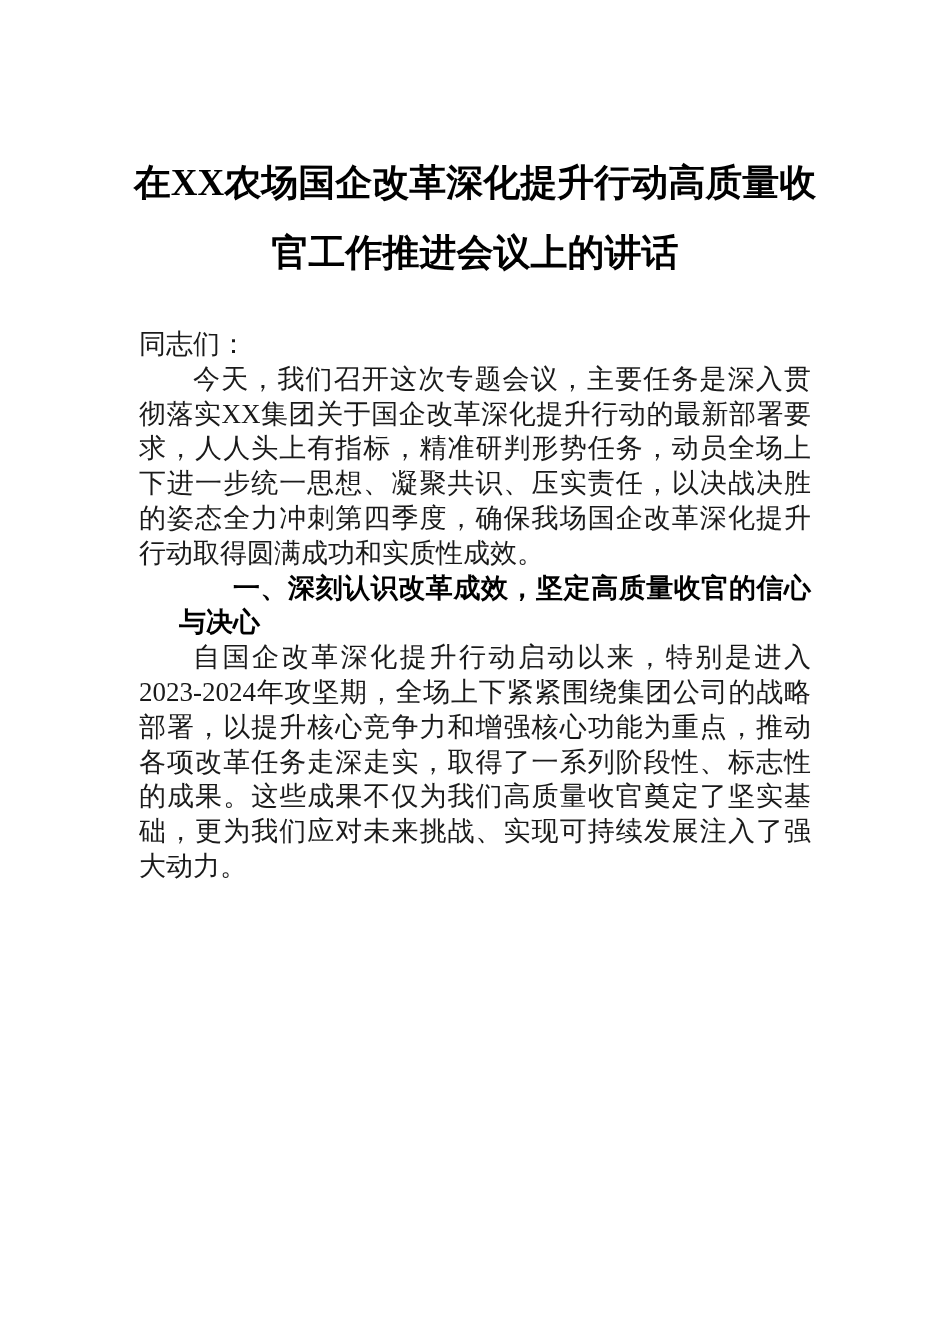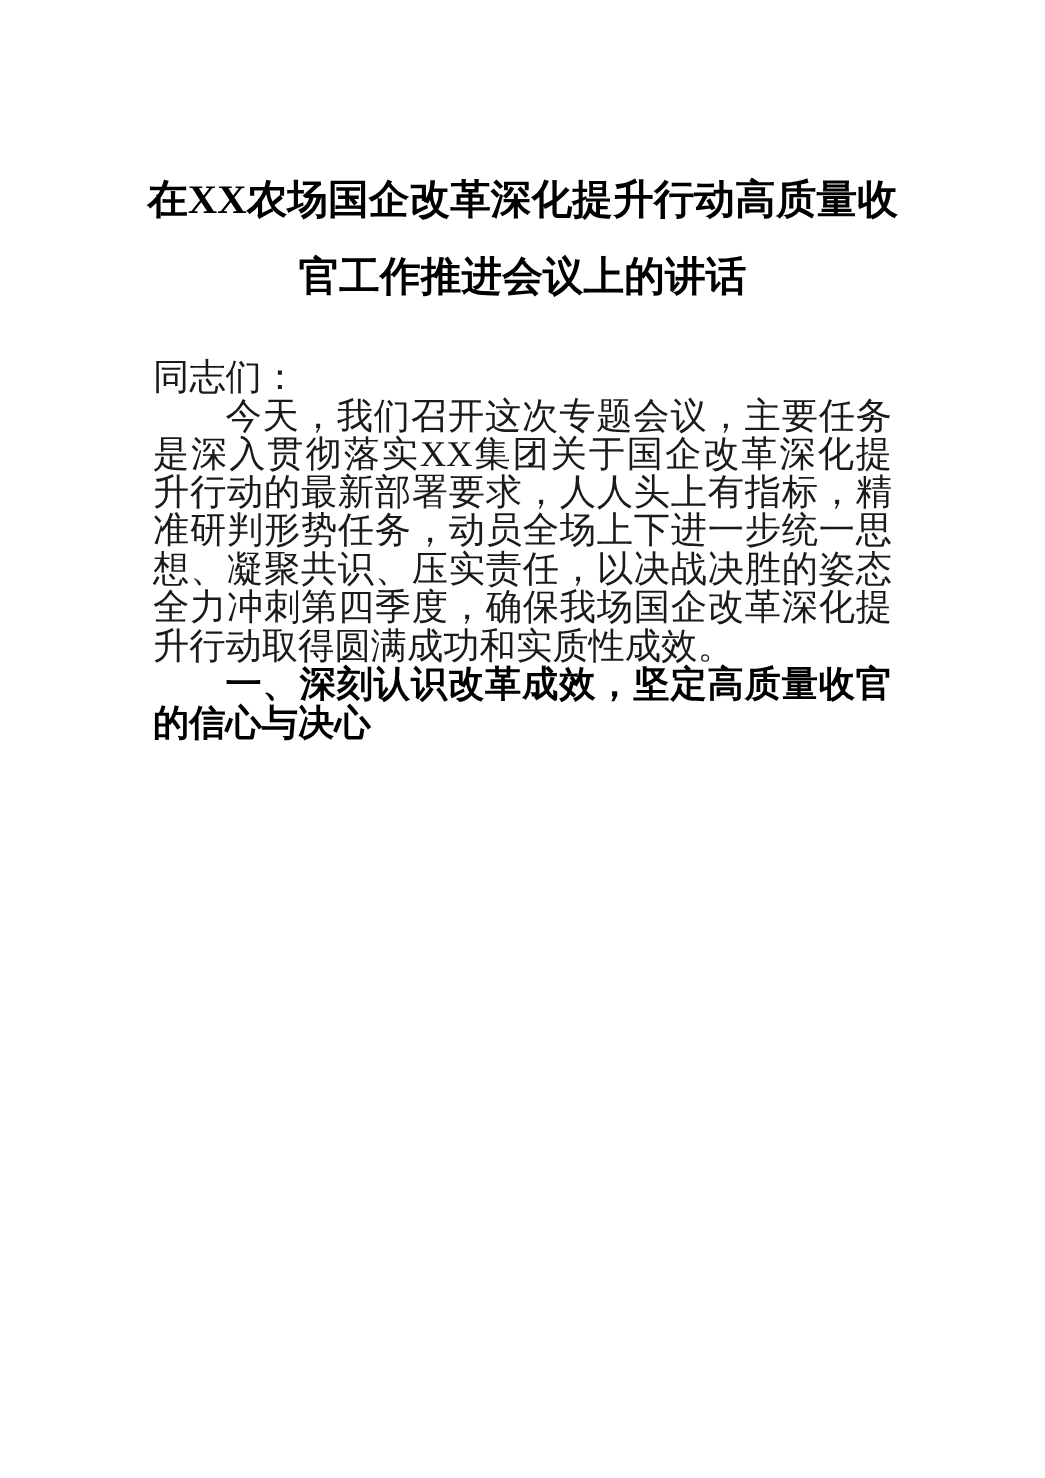--- a/index.html
+++ b/index.html
@@ -20,52 +20,54 @@
     font-family: "Liberation Serif", serif;
     font-weight: bold;
     font-size: 37px;
     line-height: 70px;
     color: #000000;
   }
   .doc-body {
     width: 672px;
     margin: 39px auto 0 auto;
     font-family: "Liberation Serif", serif;
-    font-size: 33px;
+    font-size: 27px;
     line-height: 34.8px;
     color: #1a1a1a;
     text-align: justify;
     text-justify: inter-character;
   }
   .doc-body p {
     text-indent: 2em;
     margin: 0;
   }
   .doc-body p.salutation {
     text-indent: 0;
   }
   .doc-body p.section-heading {
     font-family: "Liberation Sans", sans-serif;
     font-weight: bold;
     color: #000000;
+    margin-left: 40px;
   }
 </style>
 </head>
 <body>
 
 <div class="page">
 
   <h1 class="doc-title">在XX农场国企改革深化提升行动高质量收官工作推进会议上的讲话</h1>
 
   <div class="doc-body">
 
     <p class="salutation">同志们：</p>
 
     <p class="body-paragraph">今天，我们召开这次专题会议，主要任务是深入贯彻落实XX集团关于国企改革深化提升行动的最新部署要求，人人头上有指标，精准研判形势任务，动员全场上下进一步统一思想、凝聚共识、压实责任，以决战决胜的姿态全力冲刺第四季度，确保我场国企改革深化提升行动取得圆满成功和实质性成效。</p>
 
 
     <p class="section-heading">一、深刻认识改革成效，坚定高质量收官的信心与决心</p>
 
+    <p class="body-paragraph">自国企改革深化提升行动启动以来，特别是进入2023-2024年攻坚期，全场上下紧紧围绕集团公司的战略部署，以提升核心竞争力和增强核心功能为重点，推动各项改革任务走深走实，取得了一系列阶段性、标志性的成果。这些成果不仅为我们高质量收官奠定了坚实基础，更为我们应对未来挑战、实现可持续发展注入了强大动力。</p>
 
 
   </div>
 
 </div>
 
 </body></html>

